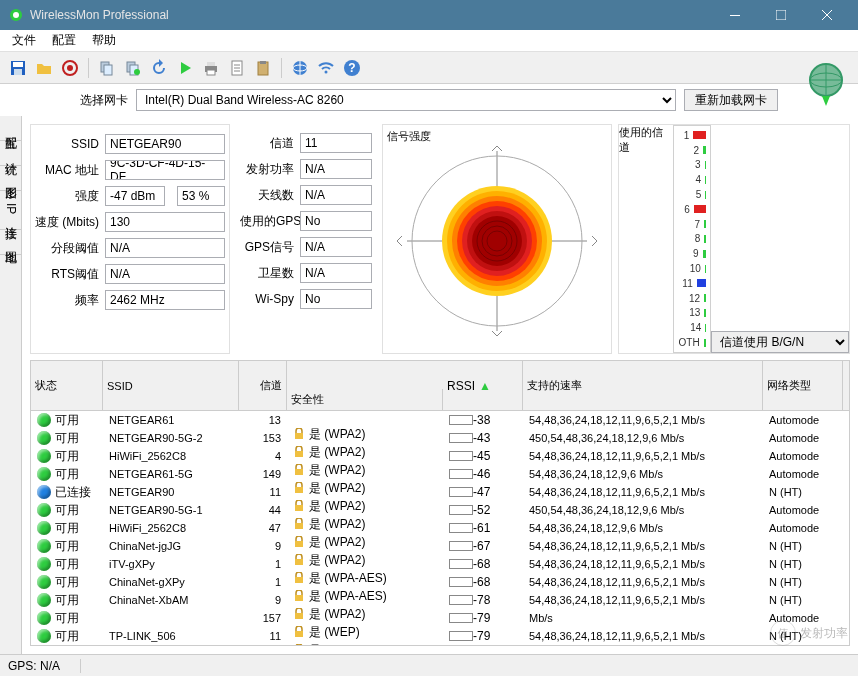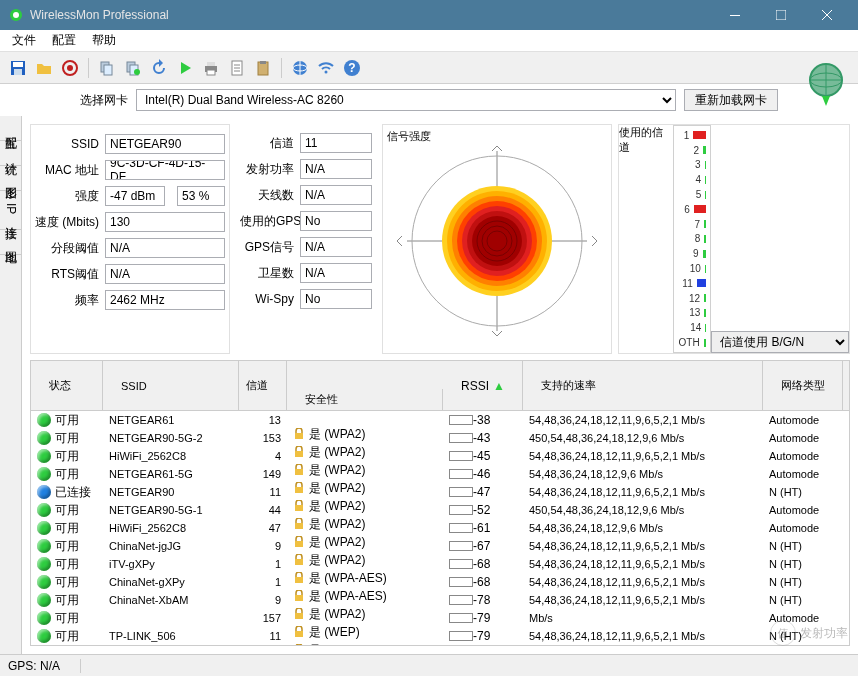--- a/index.html
+++ b/index.html
@@ -35,21 +35,21 @@
 .radar { width: 100%; height: 190px; position: relative; display: flex; align-items: center; justify-content: center; }
 .channels-panel { flex: 1; border: 1px solid #e0e0e0; display: flex; flex-direction: row; }
 .channels-title { font-size: 11px; margin-bottom: 2px; }
 .channels-chart { flex: 1; display: flex; flex-direction: column; justify-content: space-around; border: 1px solid #d0d0d0; padding: 2px 4px; }
 .ch-row { display: flex; align-items: center; height: 11px; }
 .ch-label { width: 28px; text-align: right; font-size: 10px; padding-right: 4px; color: #333; }
 .ch-bar { height: 8px; }
 .ch-select { margin-top: 4px; height: 22px; border: 1px solid #abadb3; padding: 0 4px; width: 140px; align-self: flex-end; }
 .list-panel { flex: 1; border: 1px solid #ccc; overflow: auto; }
 .list-header { display: flex; background: #f0f0f0; border-bottom: 1px solid #ccc; position: sticky; top: 0; }
-.list-header .col { border-right: 1px solid #ccc; padding: 3px 18px; font-size: 11px; display: flex; align-items: center; }
+.list-header .col { border-right: 1px solid #ccc; padding: 3px 4px; font-size: 11px; display: flex; align-items: center; }
 .list-row { display: flex; height: 18px; align-items: center; }
 .col { padding: 0 6px; font-size: 11px; overflow: hidden; white-space: nowrap; text-overflow: ellipsis; display: flex; align-items: center; }
 .col-status { width: 72px; gap: 4px; }
 .col-ssid { width: 136px; }
 .col-channel { width: 48px; text-align: right; justify-content: flex-end; }
 .col-security { width: 156px; gap: 4px; margin-top: 28px; }
 .col-rssi { width: 80px; }
 .col-rates { width: 240px; }
 .col-type { width: 80px; }
 .status-dot { width: 14px; height: 14px; border-radius: 50%; display: inline-block; box-shadow: inset -2px -2px 3px rgba(0,0,0,0.3), inset 2px 2px 3px rgba(255,255,255,0.5); }

